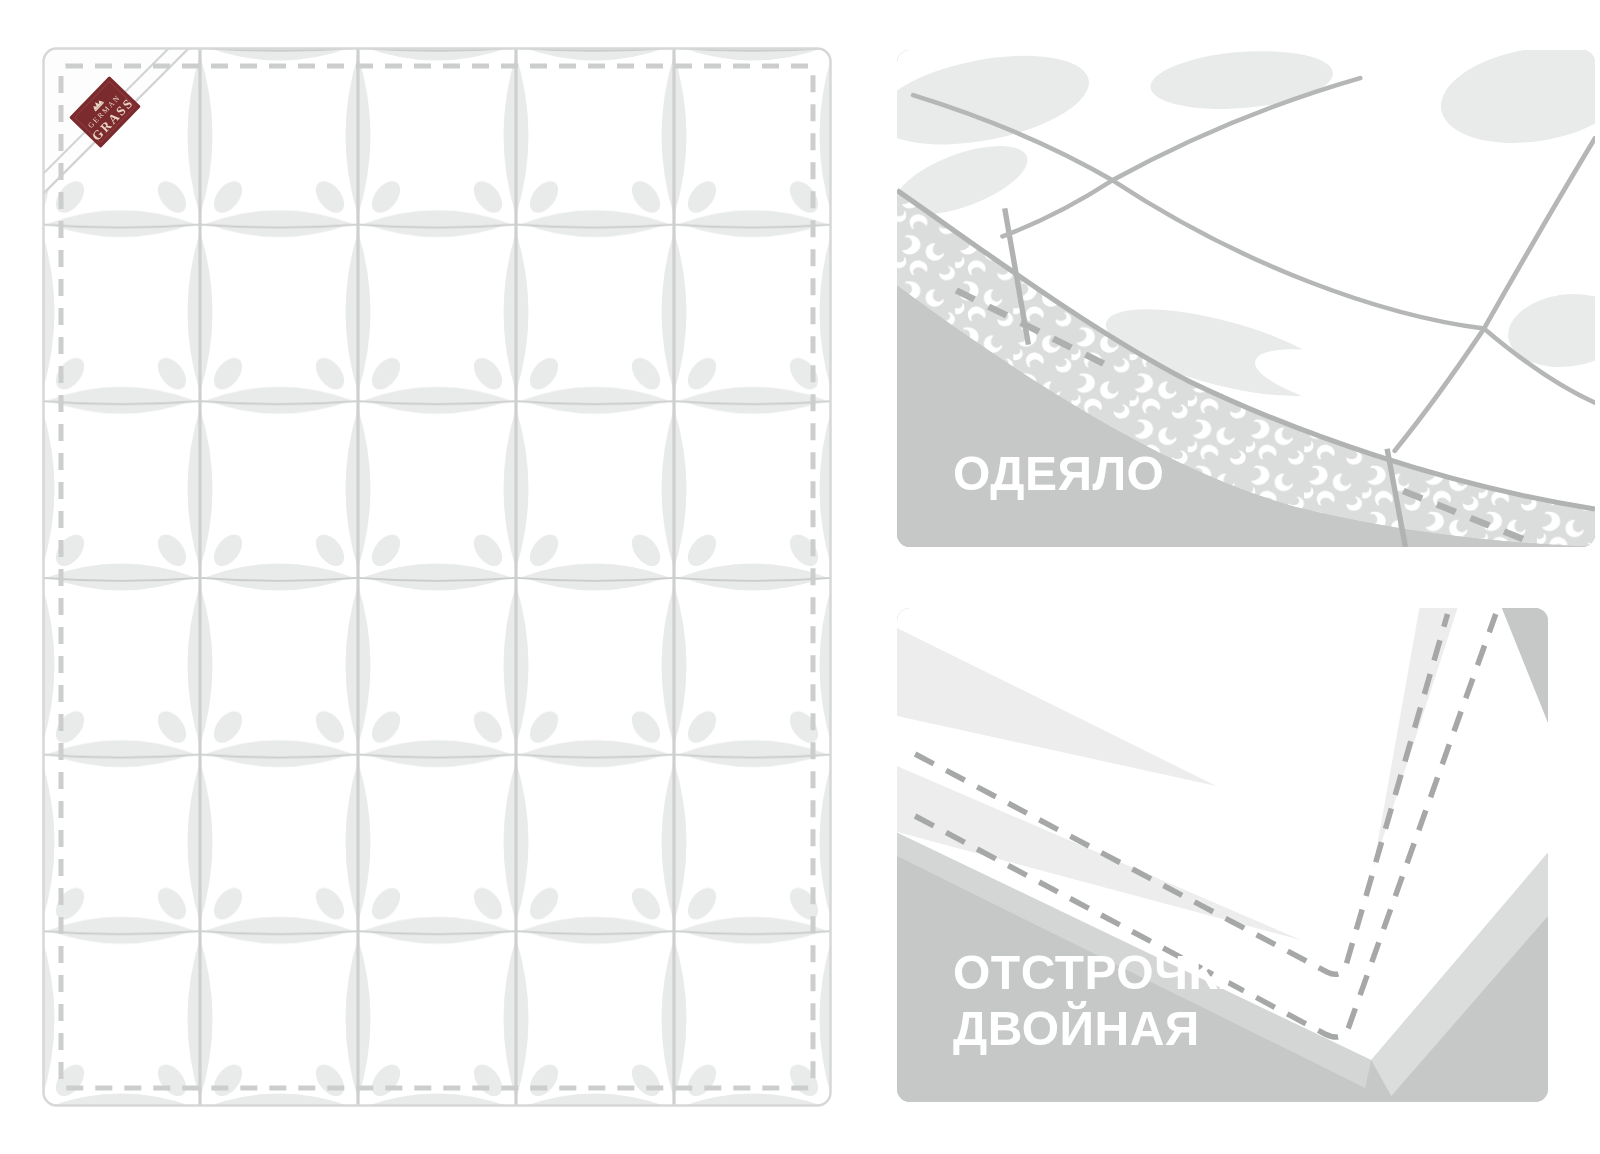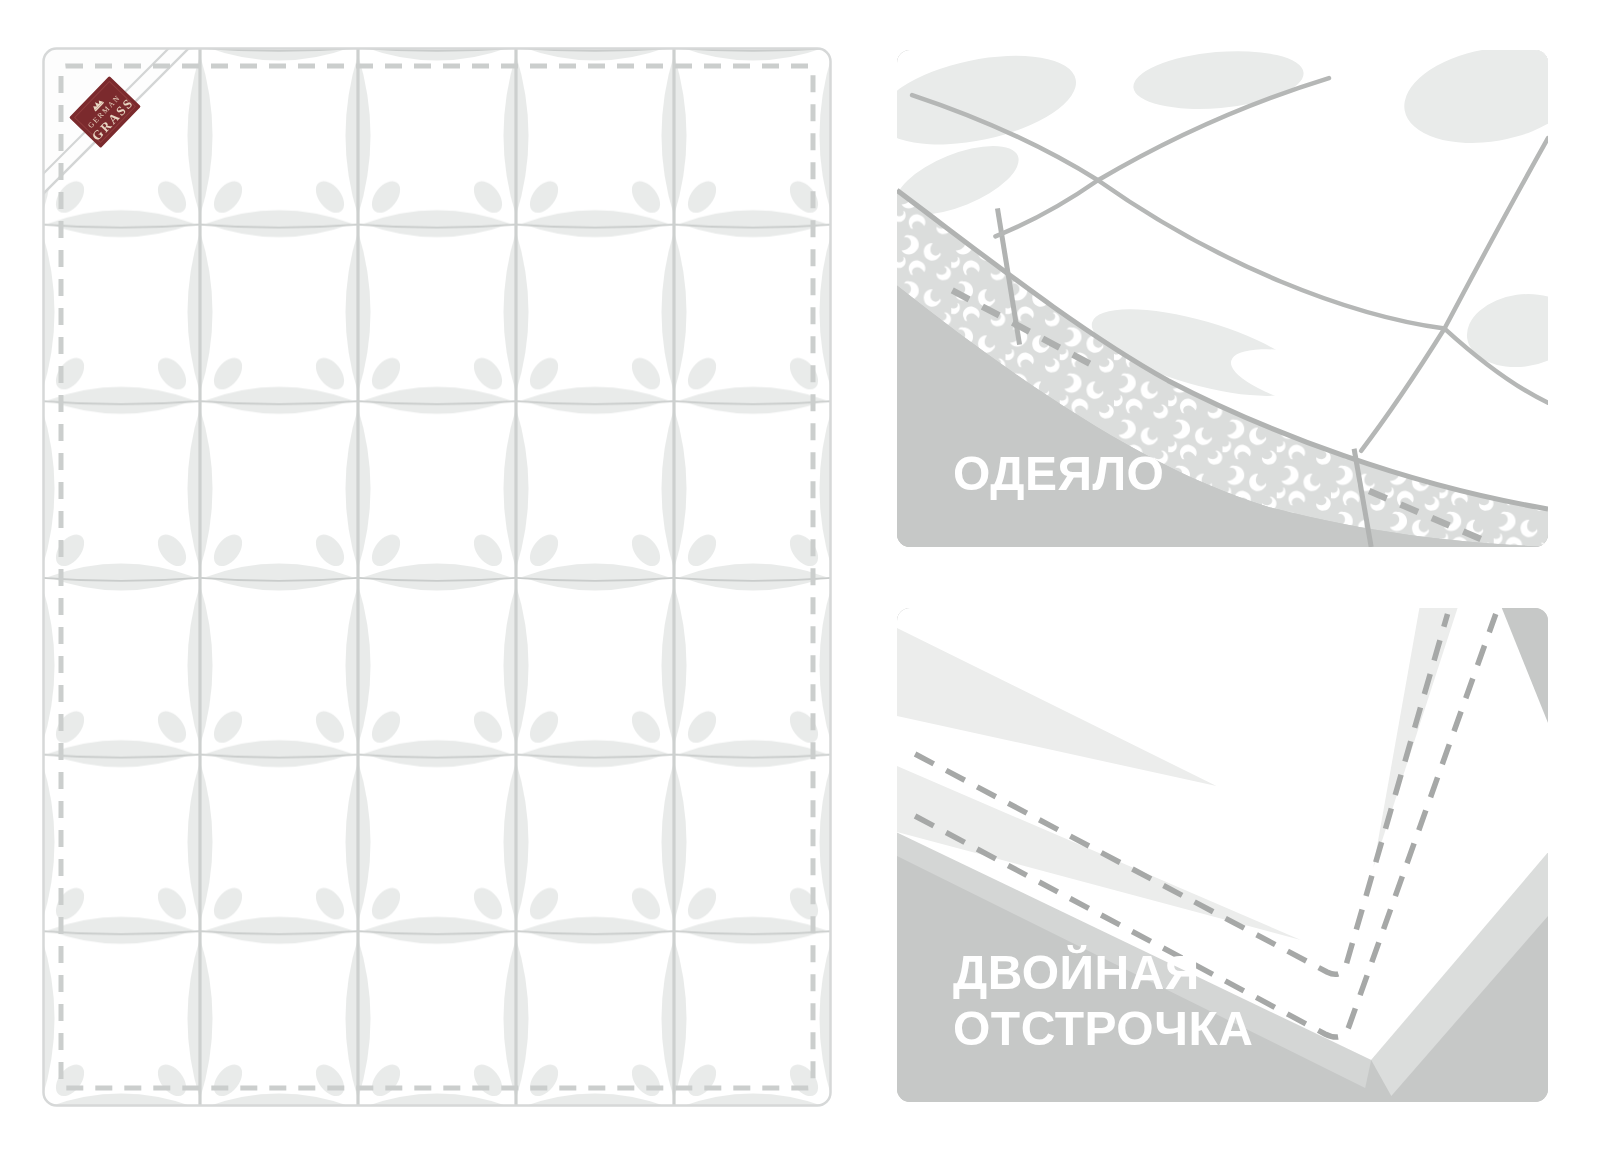--- a/index.html
+++ b/index.html
@@ -14,21 +14,21 @@
     position:absolute;left:42px;top:47px;
     width:790px;height:1060px;
   }
   .panel{
     position:absolute;left:897px;
     width:651px;
     background:#c6c8c7;
     border-radius:13px;
     overflow:hidden;
   }
-  #panel-cassette{top:50px;height:497px;}
+  #panel-cassette{top:50px;height:497px;padding-left:47px;}
   #panel-stitching{top:608px;height:494px;}
   .panel-illustration{
     position:absolute;left:0;top:0;width:100%;height:100%;
     display:block;
   }
   .panel-title{
     position:absolute;left:56px;bottom:44px;
     color:#ffffff;
     font-weight:bold;
     font-size:48px;
@@ -177,18 +177,18 @@
         <polygon points="520,0 558,0 474,260"></polygon>
       </g>
 
       <g stroke="#a6a8a7" stroke-width="5.5" stroke-dasharray="21 14" fill="none">
         <path d="M18,146 L428,364 Q442,371 447,357 L548,6"></path>
         <path d="M18,208 L426,426 Q444,435 450,418 L596,6"></path>
       </g>
     </svg>
 
     <div class="panel-title">
+      <div>ОТСТРОЧКА</div>
       <div>ДВОЙНАЯ</div>
-      <div>ОТСТРОЧКА</div>
     </div>
   </div>
 
 </div>
 
 </body></html>

